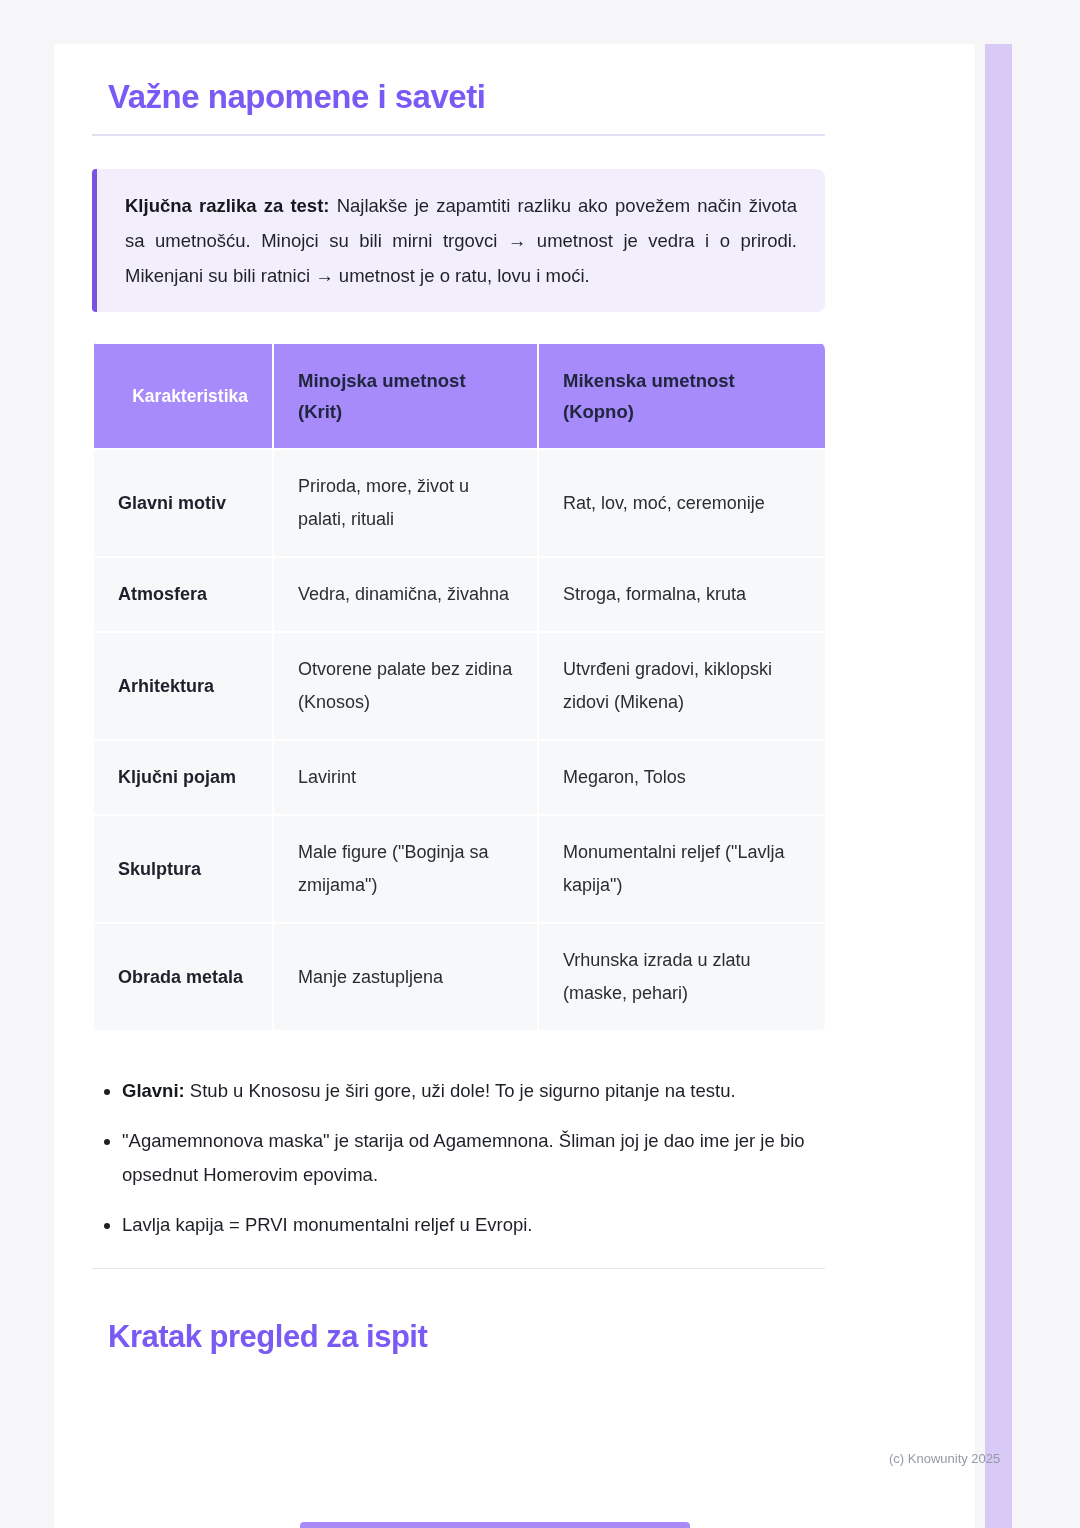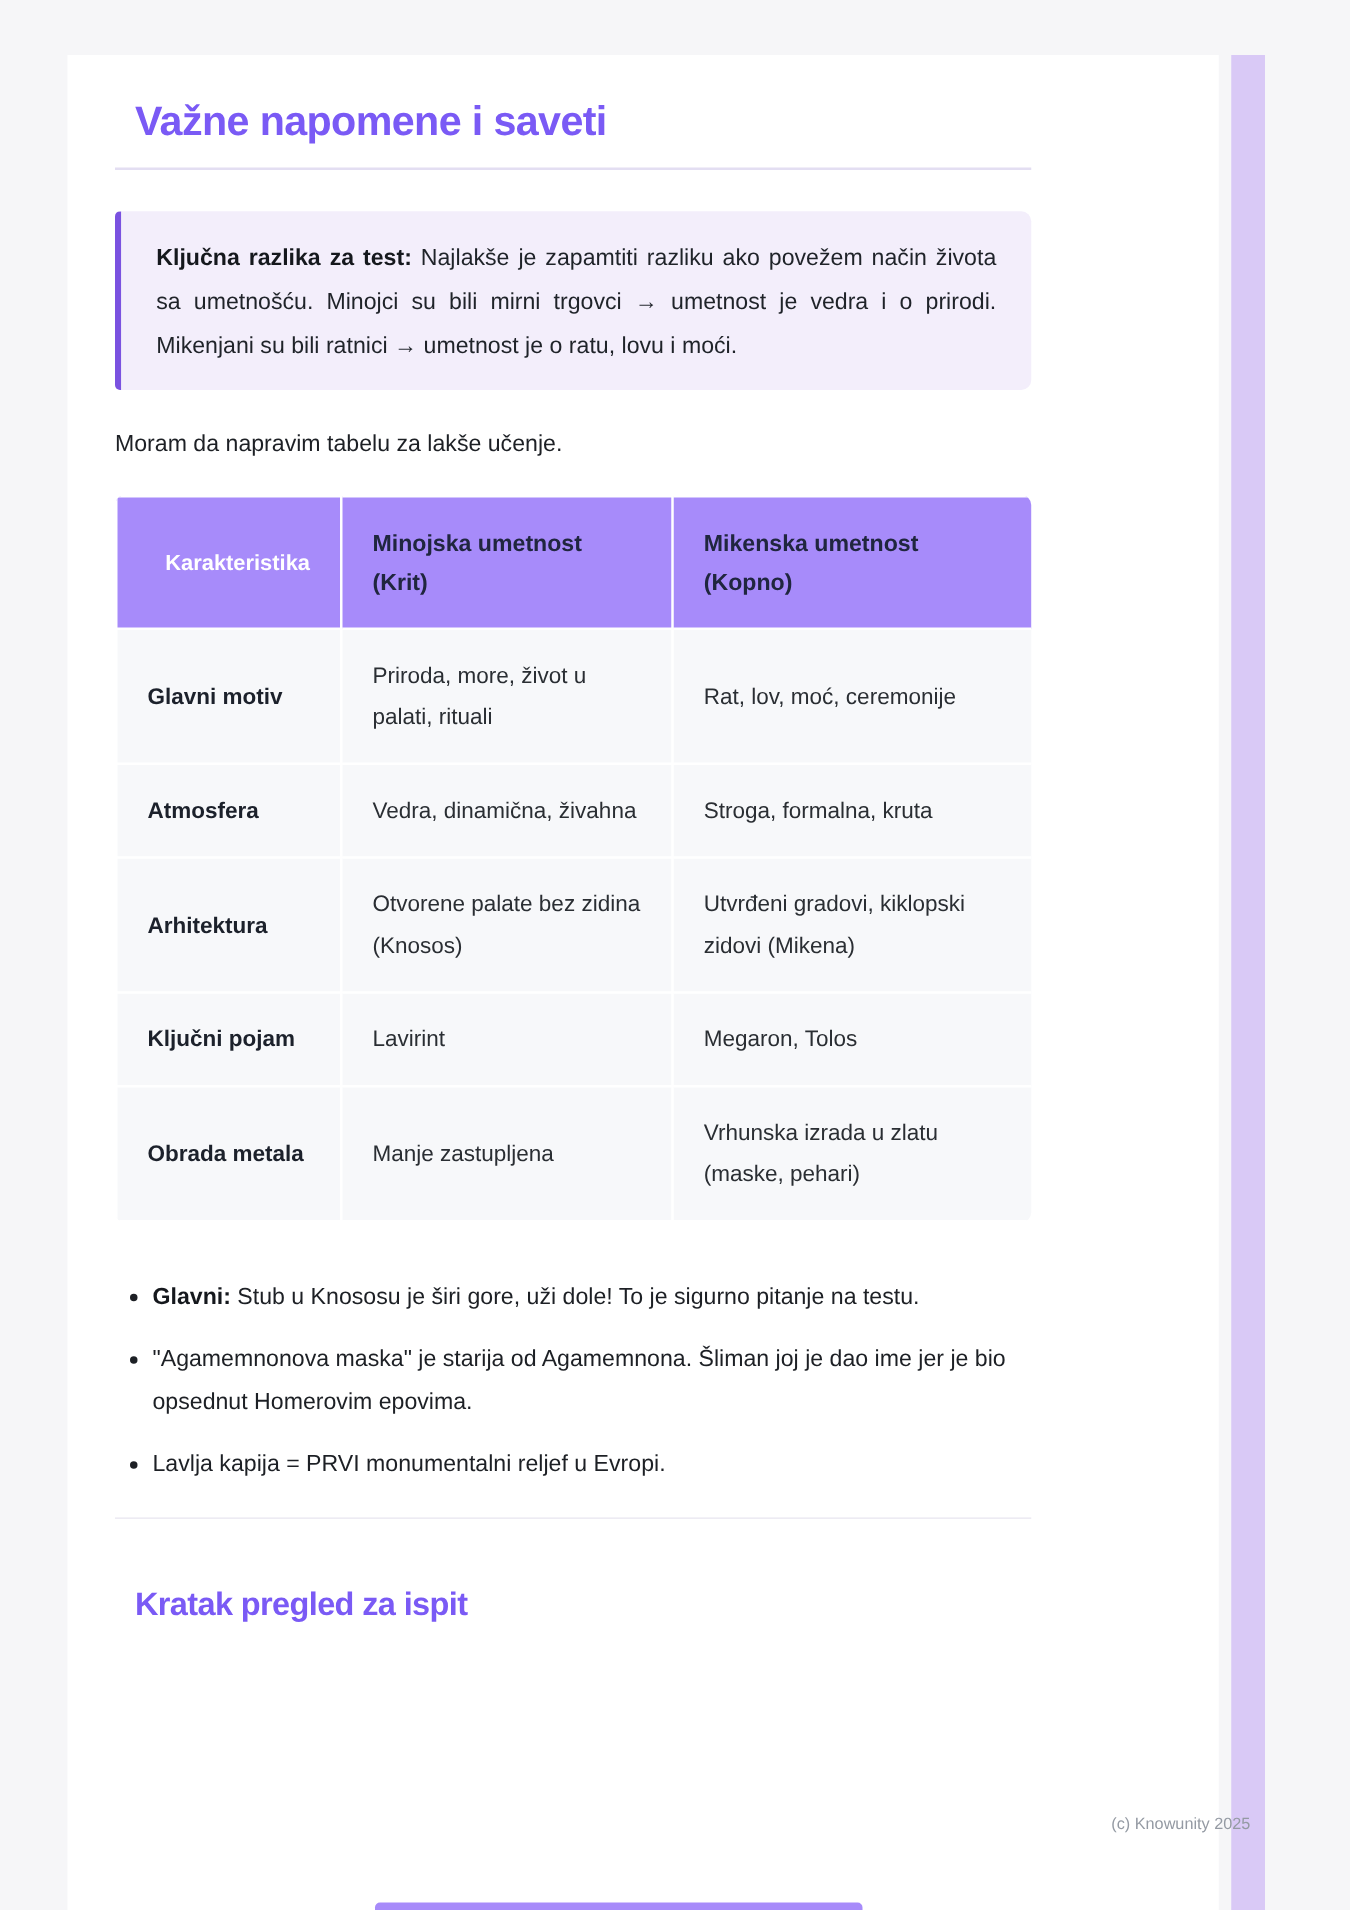--- a/index.html
+++ b/index.html
@@ -29,21 +29,21 @@
     width:774px;
   }
   .inner{width:733px;}
   h1,h2{
     margin:16px;
     color:var(--accent);
     font-weight:bold;
     letter-spacing:-0.5px;
   }
   h1{font-size:33px;line-height:42px;}
-  h2{font-size:26px;line-height:44px;margin-top:46px;}
+  h2{font-size:31px;line-height:44px;margin-top:46px;}
   .heading-rule{
     height:2px;background:#e3def2;margin-top:14px;width:733px;
   }
   .callout{
     margin-top:33px;
     width:733px;
     background:var(--callout_bg);
     border-left:5px solid var(--callout_border);
     border-radius:4px 8px 8px 4px;
     padding:19px 28px;
@@ -141,21 +141,20 @@
   <div class="content">
     <div class="inner">
 
       <h1>Važne napomene i saveti</h1>
       <div class="heading-rule"></div>
 
       <div class="callout">
         <strong>Ključna razlika za test:</strong><span> Najlakše je zapamtiti razliku ako povežem način života sa umetnošću. Minojci su bili mirni trgovci → umetnost je vedra i o prirodi. Mikenjani su bili ratnici → umetnost je o ratu, lovu i moći.</span>
       </div>
 
-      <p class="intro">Moram da napravim tabelu za lakše učenje.</p>
 
       <div class="tablewrap">
         <table>
           <colgroup>
               <col class="c1">
               <col class="c2">
               <col class="c3">
             </colgroup>
           <thead>
             <tr>
@@ -179,20 +178,25 @@
               <td class="rowlabel">Arhitektura</td>
               <td>Otvorene palate bez zidina (Knosos)</td>
               <td>Utvrđeni gradovi, kiklopski zidovi (Mikena)</td>
             </tr>
             <tr>
               <td class="rowlabel">Ključni pojam</td>
               <td>Lavirint</td>
               <td>Megaron, Tolos</td>
             </tr>
             <tr>
+              <td class="rowlabel">Skulptura</td>
+              <td>Male figure ("Boginja sa zmijama")</td>
+              <td>Monumentalni reljef ("Lavlja kapija")</td>
+            </tr>
+            <tr>
               <td class="rowlabel">Obrada metala</td>
               <td>Manje zastupljena</td>
               <td>Vrhunska izrada u zlatu (maske, pehari)</td>
             </tr>
           </tbody>
         </table>
       </div>
 
       <ul class="notes">
         <li><strong>Glavni:</strong><span> Stub u Knososu je širi gore, uži dole! To je sigurno pitanje na testu.</span></li>

